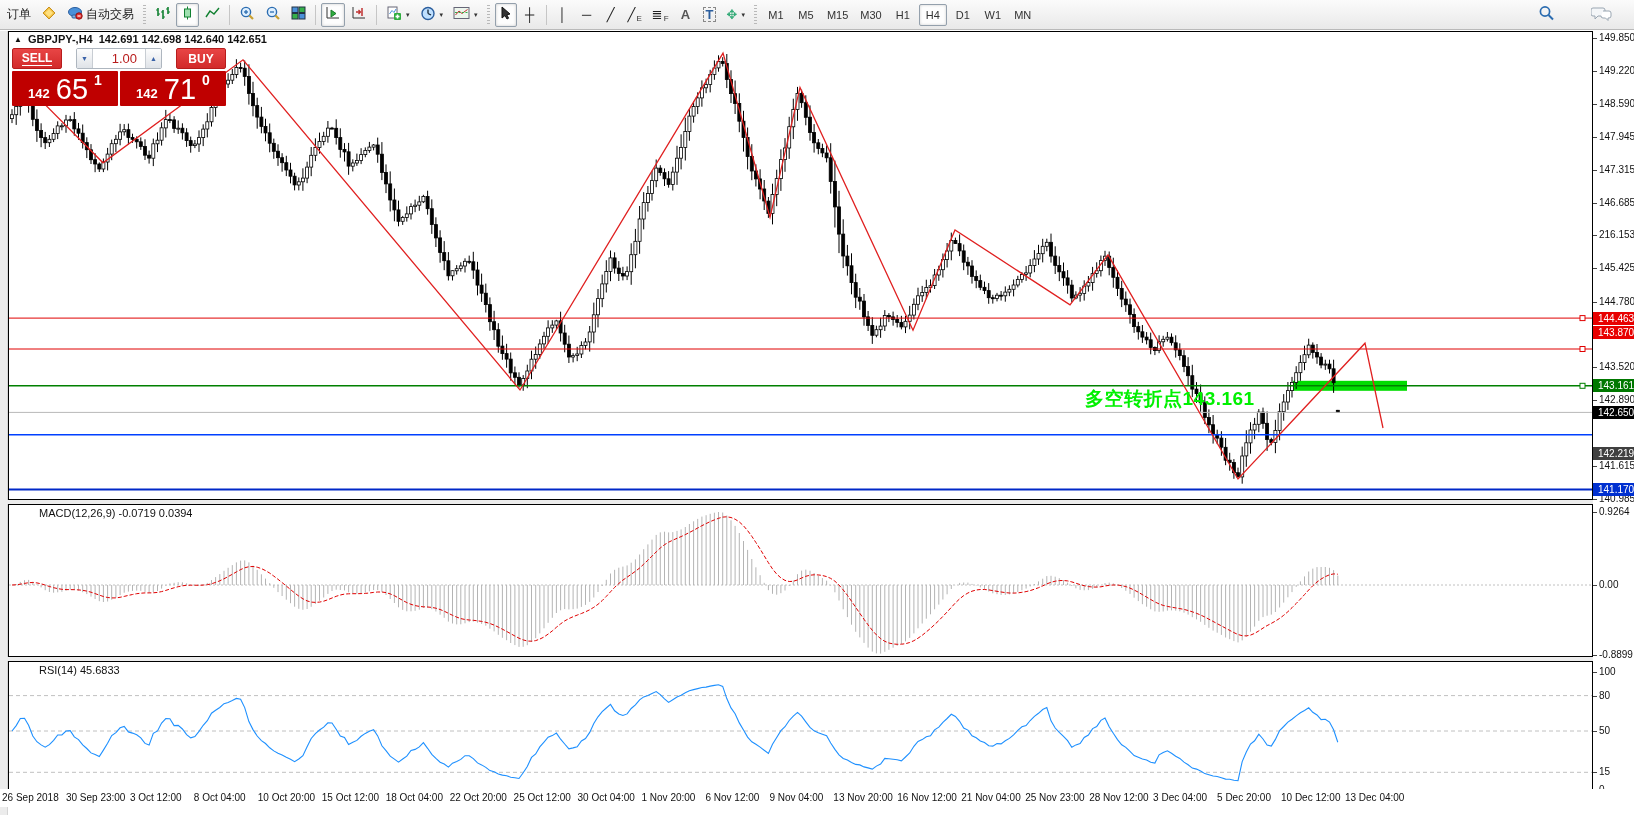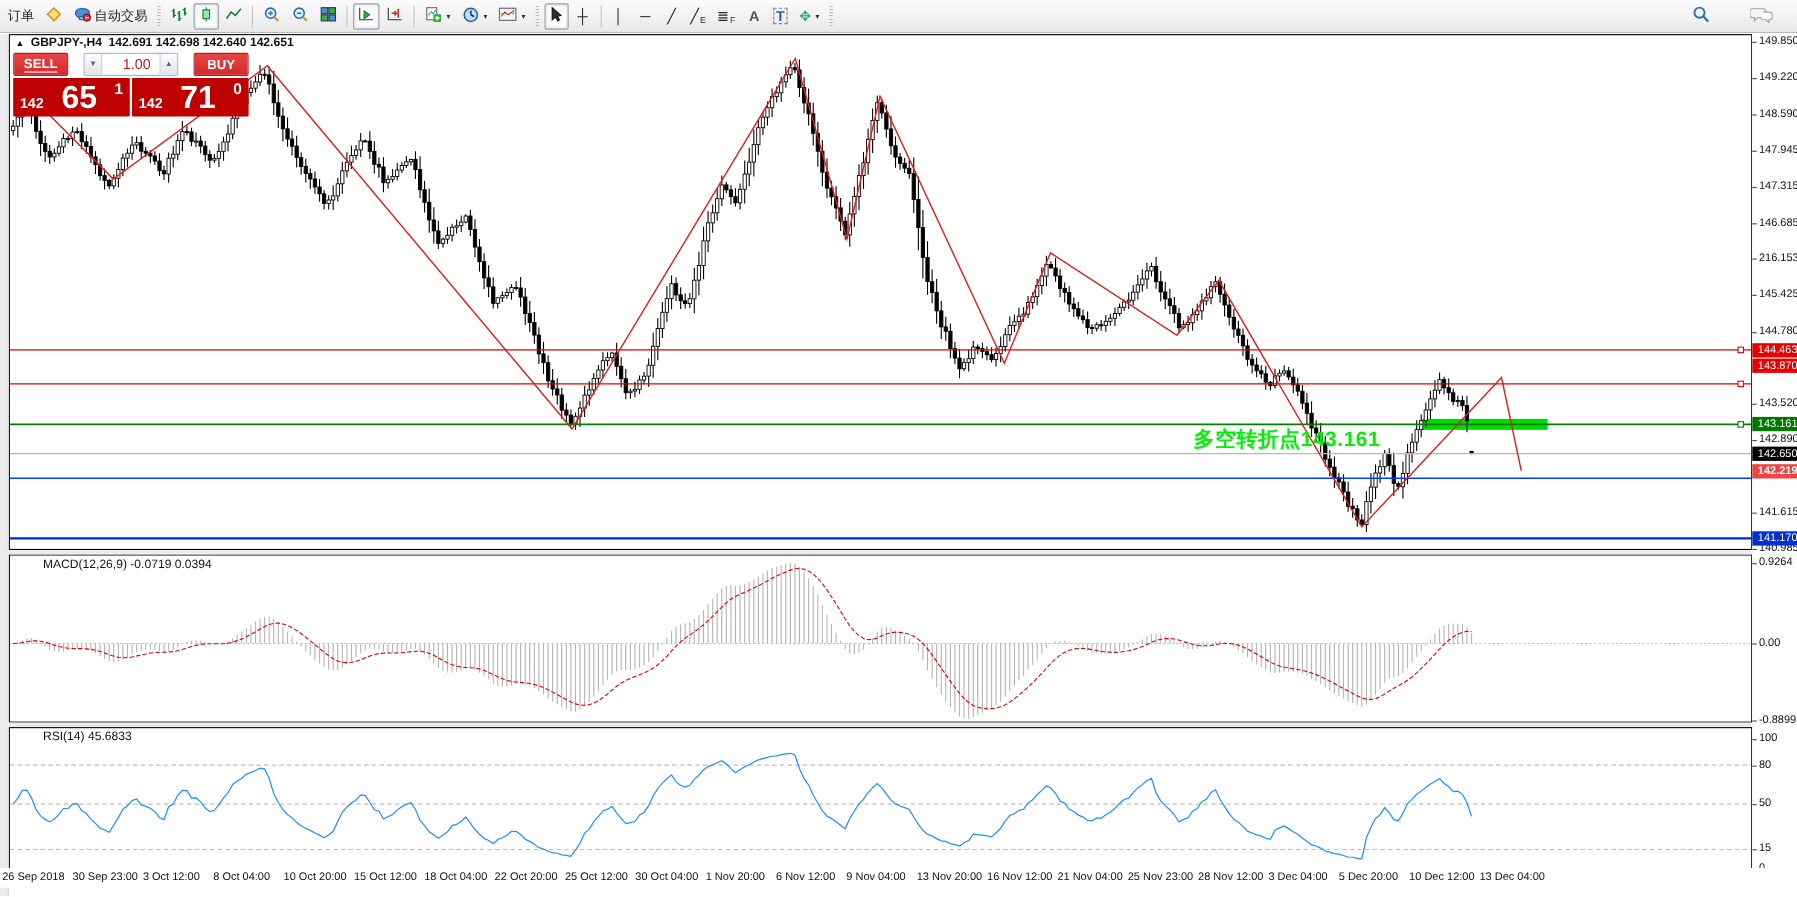--- a/index.html
+++ b/index.html
@@ -43,21 +43,21 @@
   .tp-sell span{border-bottom:1px solid #fff;}
   .tp-spin{flex:1;display:flex;border:1px solid #aeb6bf;border-radius:2px;background:#fff;overflow:hidden;}
   .tp-dec,.tp-inc{width:16px;background:linear-gradient(#fdfdfd,#dfe3e8);border:none;border-right:1px solid #c8cdd3;
       font-size:7px;color:#3a62a8;display:flex;align-items:center;justify-content:center;}
   .tp-inc{border-right:none;border-left:1px solid #c8cdd3;}
   .tp-vol{flex:1;display:flex;align-items:center;justify-content:flex-end;padding-right:8px;font-size:13px;color:#b91c1c;}
   .tp-row2{display:flex;gap:2px;margin-top:2px;height:35px;}
   .tp-price{flex:1;background:#bf0000;color:#fff;display:flex;align-items:flex-end;justify-content:center;
             padding-bottom:2px;border-radius:1px;}
   .tp-small{font-size:13px;font-weight:bold;margin-bottom:3px;}
-  .tp-big{font-size:29px;font-weight:bold;line-height:0.95;margin:0 16px;}
+  .tp-big{font-size:29px;font-weight:normal;line-height:0.95;margin:0 6px;}
   .tp-sup{font-size:14px;font-weight:bold;align-self:flex-start;margin-top:1px;}
   
   .price-axis{position:absolute;left:1593px;top:31px;width:41px;height:766px;background:#fff;font-size:10px;color:#111;}
   .tick{position:absolute;left:6px;white-space:nowrap;}
   .tickdash{position:absolute;left:0;width:4px;height:1px;background:#444;}
   .badge{position:absolute;left:0;width:41px;height:13px;line-height:13px;color:#fff;padding-left:5px;font-size:10px;white-space:nowrap;}
   .time-axis{position:absolute;left:0;top:789px;width:1634px;height:18px;background:#fff;font-size:10px;color:#111;}
   .tlabel{position:absolute;top:3px;white-space:nowrap;}
   .annotation{position:absolute;font-weight:bold;font-size:19px;letter-spacing:0.5px;}
 </style>
@@ -228,20 +228,31 @@
     <div class="tb-btn">
       <span class="glyph" style="border:1px dashed #888;padding:0 2px;color:#2b5e9e;font-weight:bold">T</span>
     </div>
     <div class="tb-btn">
       <span class="glyph" style="color:#3a7">✥</span>
       <span class="tb-caret">▾</span>
     </div>
 
     <span class="tb-handle"></span>
 
+    <div id="tf-group" style="display:flex">
+        <div class="tf-btn">M1</div>
+        <div class="tf-btn">M5</div>
+        <div class="tf-btn">M15</div>
+        <div class="tf-btn">M30</div>
+        <div class="tf-btn">H1</div>
+        <div class="tf-btn active">H4</div>
+        <div class="tf-btn">D1</div>
+        <div class="tf-btn">W1</div>
+        <div class="tf-btn">MN</div>
+      </div>
 
     <div class="tb-right">
       <div class="tb-btn">
         <span><svg width="17" height="16" viewBox="0 0 17 16">
               <circle cx="7" cy="6.5" r="4.6" fill="none" stroke="#2b6cb0" stroke-width="1.7"></circle>
               <line x1="10.5" y1="10" x2="15" y2="14.5" stroke="#2b6cb0" stroke-width="2"></line>
             </svg></span>
       </div>
       <div class="tb-btn">
         <span><svg width="22" height="16" viewBox="0 0 22 16">
@@ -1335,21 +1346,21 @@
       <span class="tick" style="top: 658.6px;">80</span>
       <div class="tickdash" style="top: 700px;"></div>
       <span class="tick" style="top: 694px;">50</span>
       <div class="tickdash" style="top: 741.3px;"></div>
       <span class="tick" style="top: 735.3px;">15</span>
       <div class="tickdash" style="top: 759px;"></div>
       <span class="tick" style="top: 753px;">0</span>
       <div class="badge" style="background: rgb(232, 0, 0); top: 280.624px;">144.463</div>
       <div class="badge" style="background: rgb(232, 0, 0); top: 295px;">143.870</div>
       <div class="badge" style="background: rgb(0, 120, 0); top: 348.328px;">143.161</div>
-      <div class="badge" style="background: #ef4444; top: 391px; font-weight: bold;">142.219</div>
+      <div class="badge" style="background: #404040; top: 416px;">142.219</div>
       <div class="badge" style="background: rgb(0, 48, 208); top: 451.86px;">141.170</div>
       <div class="badge" style="background: rgb(0, 0, 0); top: 374.9px;">142.650</div>
     </div>
   <div class="time-axis" id="time-axis">
       <span class="tlabel" style="left: 2px;">26 Sep 2018</span>
       <span class="tlabel" style="left: 65.95px;">30 Sep 23:00</span>
       <span class="tlabel" style="left: 129.9px;">3 Oct 12:00</span>
       <span class="tlabel" style="left: 193.85px;">8 Oct 04:00</span>
       <span class="tlabel" style="left: 257.8px;">10 Oct 20:00</span>
       <span class="tlabel" style="left: 321.75px;">15 Oct 12:00</span>

